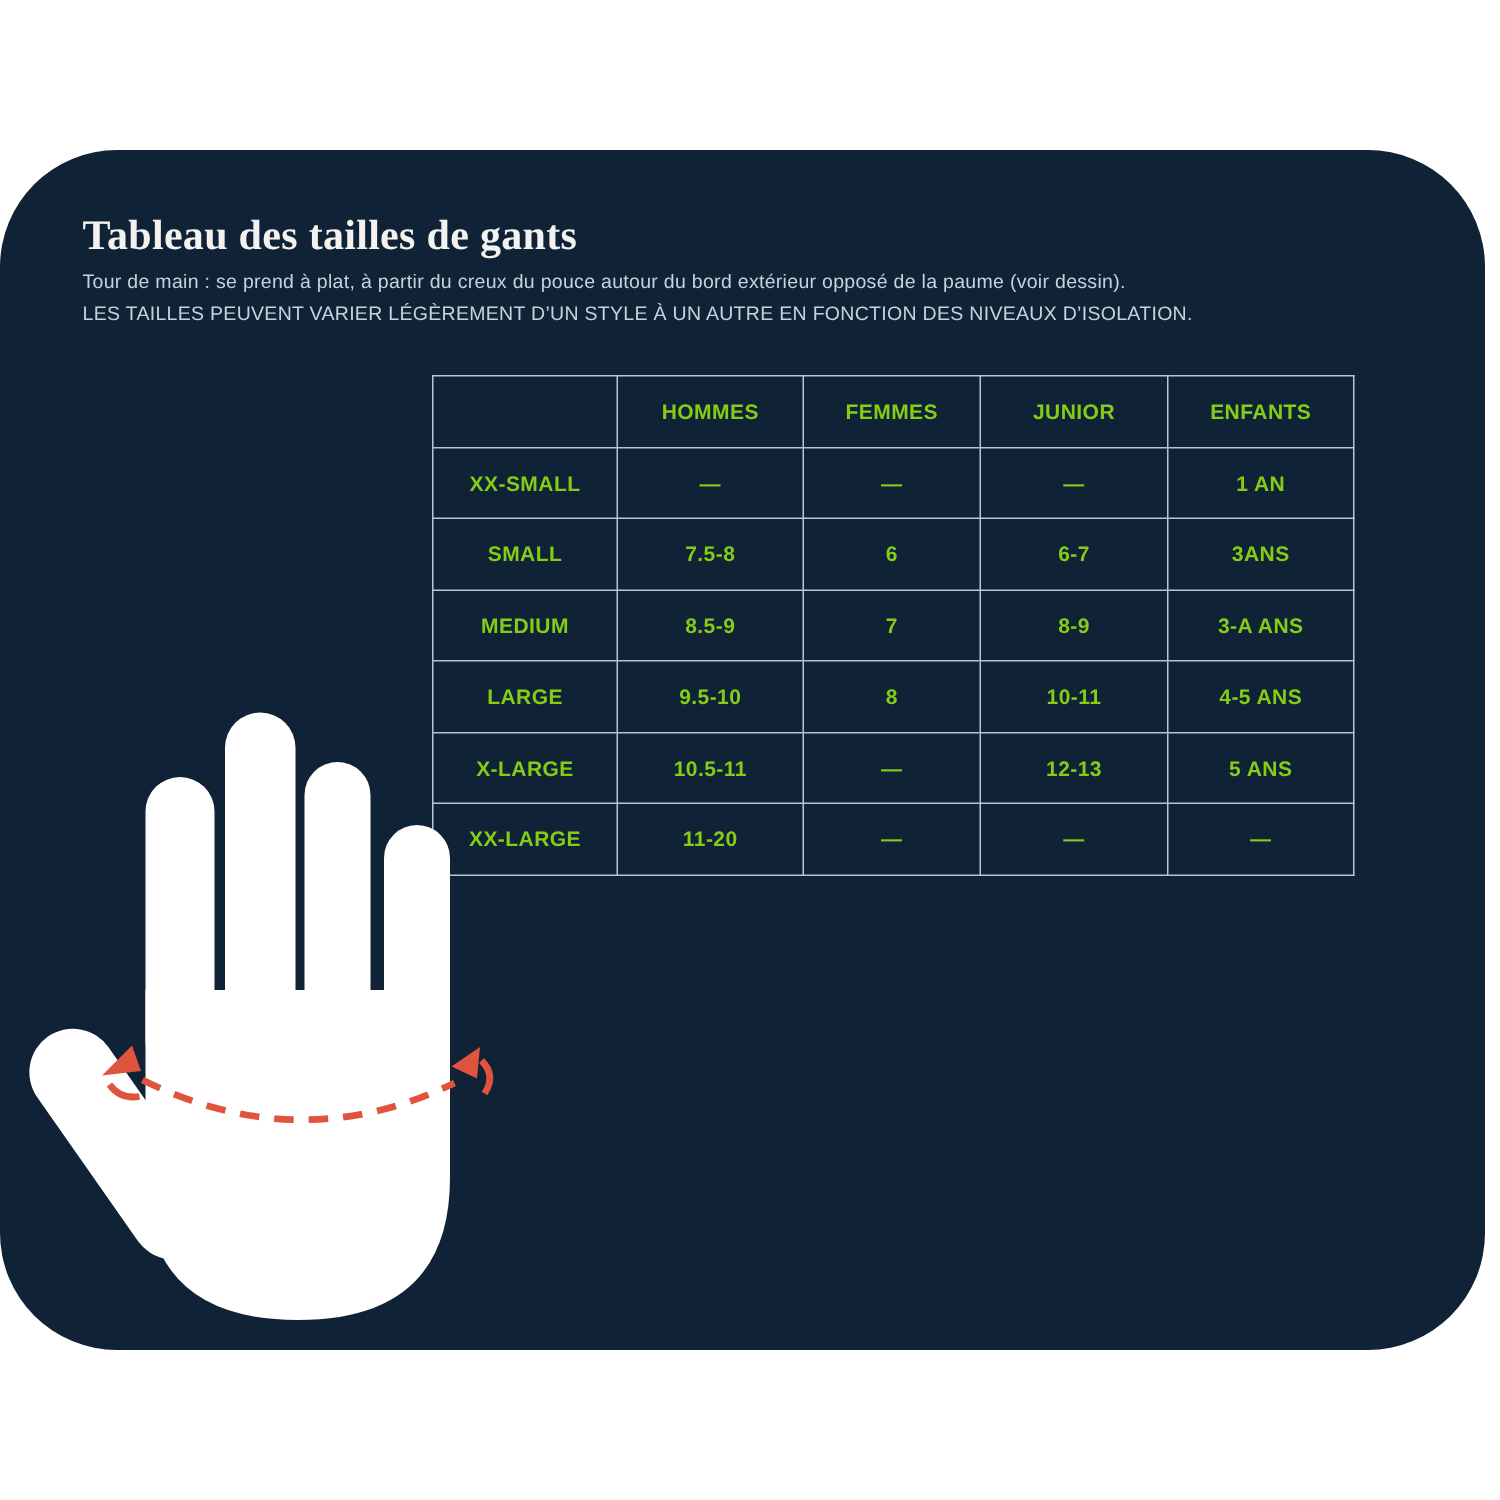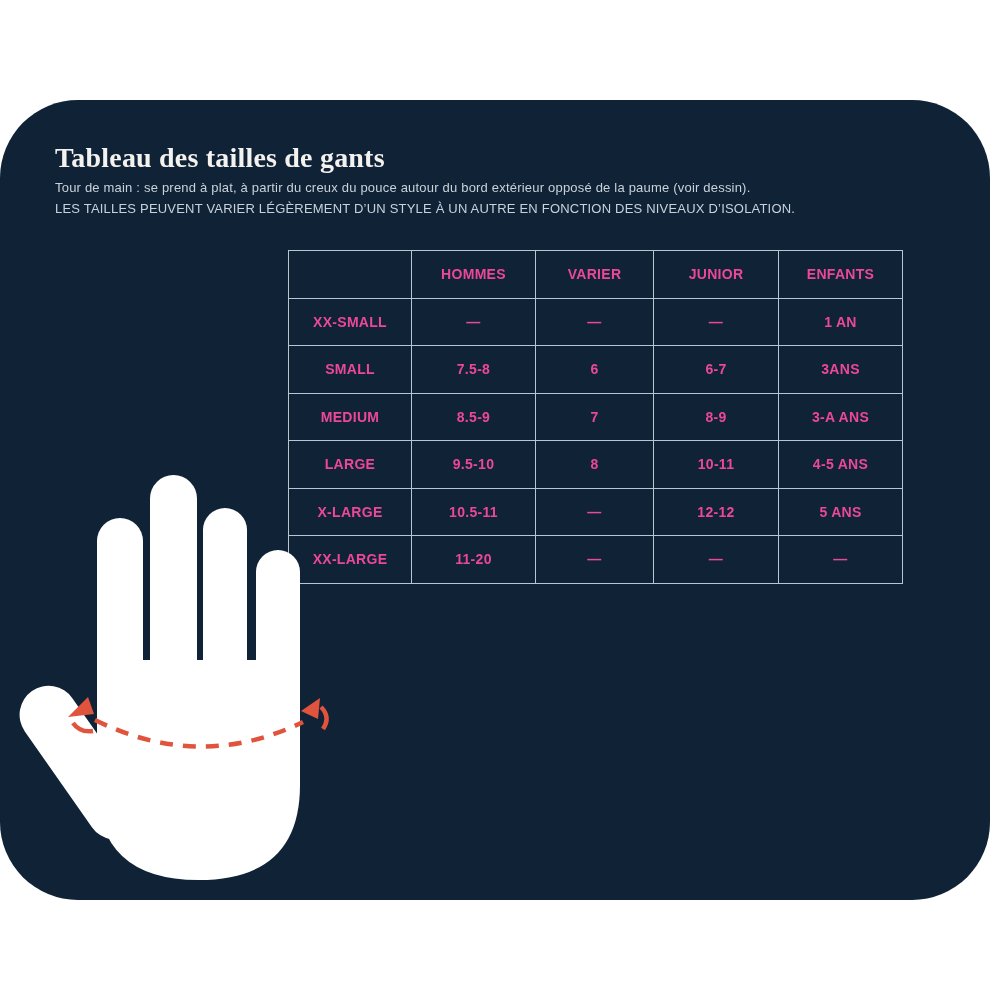--- a/index.html
+++ b/index.html
@@ -28,21 +28,21 @@
   .sub2 { top:101px; }
 
   .size-table {
     position:absolute; left:288px; top:150px;
     border-collapse:collapse; table-layout:fixed;
   }
   .size-table th, .size-table td {
     border:1px solid #b9c5d1;
     height:46.5px; padding:0;
     text-align:center; vertical-align:middle;
-    color:#ec4899; font-weight:700; font-size:14px; letter-spacing:0.3px;
+    color:#84cc16; font-weight:700; font-size:14px; letter-spacing:0.3px;
     font-family:"Liberation Sans", sans-serif;
   }
   .col-label  { width:123px; }
   .col-hommes { width:124px; }
   .col-femmes { width:118px; }
   .col-junior { width:125px; }
   .col-enfants{ width:124px; }
   .cell-small { font-size:11px; letter-spacing:0.4px;margin-left:21px; }
 
   .hand-svg {
@@ -65,21 +65,21 @@
         <col class="col-label">
           <col class="col-hommes">
           <col class="col-femmes">
           <col class="col-junior">
           <col class="col-enfants">
       </colgroup>
       <tbody>
           <tr>
         <th></th>
         <th>HOMMES</th>
-        <th>VARIER</th>
+        <th>FEMMES</th>
         <th>JUNIOR</th>
         <th>ENFANTS</th>
       </tr>
       <tr>
         <td>XX-SMALL</td>
         <td>—</td>
         <td>—</td>
         <td>—</td>
         <td class="cell-small">1 AN</td>
       </tr>
@@ -101,21 +101,21 @@
         <td>LARGE</td>
         <td>9.5-10</td>
         <td>8</td>
         <td>10-11</td>
         <td class="cell-small">4-5 ANS</td>
       </tr>
       <tr>
         <td>X-LARGE</td>
         <td>10.5-11</td>
         <td>—</td>
-        <td>12-12</td>
+        <td>12-13</td>
         <td class="cell-small">5 ANS</td>
       </tr>
       <tr>
         <td>XX-LARGE</td>
         <td>11-20</td>
         <td>—</td>
         <td>—</td>
         <td class="cell-small">—</td>
       </tr>
     </tbody>

